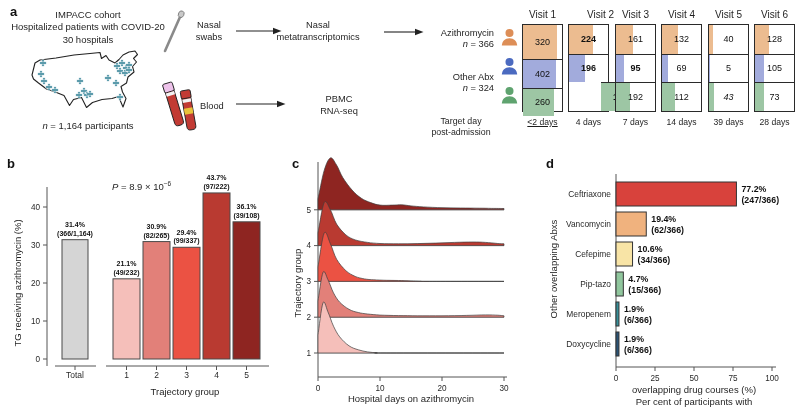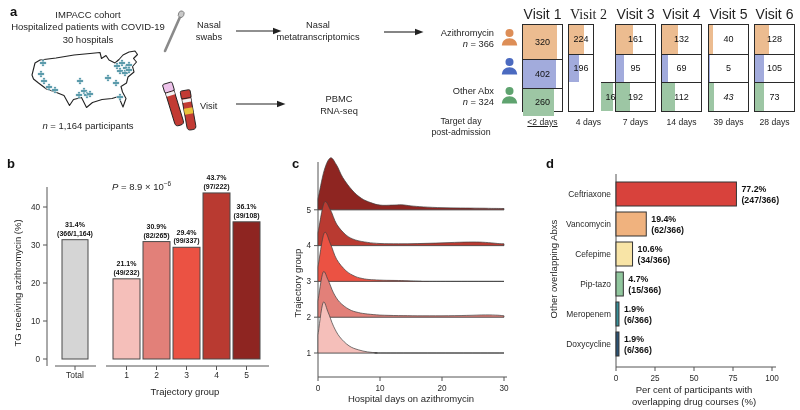--- a/index.html
+++ b/index.html
@@ -9,42 +9,42 @@
   .txt{position:absolute;color:#1f1f1f;line-height:1.3;}
   .ctr{text-align:center;}
   .panel-letter{position:absolute;font-weight:700;font-size:13px;color:#111;}
   .vlabel{position:absolute;white-space:nowrap;font-size:9.5px;color:#1f1f1f;
           transform:translate(-50%,-50%) rotate(-90deg);}
   .xlabel{position:absolute;font-size:9.5px;color:#1f1f1f;text-align:center;}
   .pv{position:absolute;font-size:9.5px;color:#1f1f1f;}
   .pv sup{font-size:6.5px;}
   
   #visit-table{position:absolute;left:522px;top:6px;width:273px;height:136px;}
-  .vt-head{position:absolute;top:2px;height:13px;line-height:13px;font-size:14px;text-align:center;}
+  .vt-head{position:absolute;top:2px;height:13px;line-height:13px;font-size:10px;text-align:center;}
   .vt-box{position:absolute;top:18px;height:88px;border:1px solid #2a2a2a;background:#fff;box-sizing:border-box;}
   .vt-cell{position:relative;width:100%;box-sizing:border-box;}
   .vt-cell + .vt-cell{border-top:1px solid #2a2a2a;}
   .vt-fill{position:absolute;left:0;top:0;bottom:0;}
   .vt-num{position:absolute;left:0;right:0;top:0;bottom:0;display:flex;align-items:center;justify-content:center;
           font-size:9px;color:#111;}
   .vt-day{position:absolute;top:110px;height:12px;line-height:12px;font-size:8.6px;text-align:center;white-space:nowrap;}
   .rowlab{position:absolute;left:418px;width:76px;text-align:right;font-size:9.3px;line-height:11px;color:#1f1f1f;}
   .person{position:absolute;left:499px;width:21px;height:21px;}
 </style>
 </head>
 <body>
 
 <div id="fig">
 
   <div class="abs" id="panel-a" style="left:0;top:0;width:800px;height:150px;">
     <span class="panel-letter" style="left:10px;top:4px;">a</span>
 
     <div class="txt ctr" style="left:2px;top:9px;width:172px;font-size:9.5px;">
       <div>IMPACC cohort</div>
-      <div>Hospitalized patients with COVID-19</div>
+      <div>Hospitalized patients with COVID-20</div>
       <div>30 hospitals</div>
     </div>
 
     <svg id="usmap" class="abs" style="left:30px;top:50px;" width="112" height="66" viewBox="0 0 112 66">
       <path d="M2,25 L5,13 L10,10 L26,8 L44,5 L60,3.5 L70,2.5 L71.5,8.5 L76,5.5 L79,10 L85,13 L89,9.5 L93,5 L99,2 L105,1 L107.5,4.5 L103.5,8.5 L106.5,12 L102.5,16.5 L104,22 L98,27 L96.5,33 L91,36.5 L92.5,42 L96,48.5 L93,57 L88.5,46.5 L82,48.5 L72,49.5 L62.5,52.5 L56.5,57.5 L51.5,47.5 L43.5,49.5 L39.5,55.5 L34,45.5 L26.5,42.5 L16.5,39 L8.5,33 L3.5,29 Z" fill="#fff" stroke="#222" stroke-width="1.1" stroke-linejoin="round"></path>
       <g id="map-markers">
           <g transform="translate(13,13)">
             <rect x="-1.15" y="-3.2" width="2.3" height="6.4" fill="#4E93A5" stroke="#fff" stroke-width="0.45"></rect>
             <rect x="-3.2" y="-1.15" width="6.4" height="2.3" fill="#4E93A5" stroke="#fff" stroke-width="0.45"></rect>
           </g>
@@ -161,37 +161,37 @@
         <rect x="8.7" y="12.6" width="8.6" height="3.4" fill="#f2f2f2"></rect>
       </g>
       <g transform="rotate(-10 27 34)">
         <rect x="22.5" y="13" width="9" height="38" rx="3.5" fill="#C23B34" stroke="#222" stroke-width="0.9"></rect>
         <rect x="22" y="11" width="10" height="8" rx="1.5" fill="#C23B34" stroke="#222" stroke-width="0.9"></rect>
         <rect x="22.7" y="19.8" width="8.6" height="3.2" fill="#f2f2f2"></rect>
         <rect x="22.7" y="29" width="8.6" height="6" fill="#E8C23A"></rect>
       </g>
     </svg>
 
-    <div class="txt" style="left:200px;top:100px;width:34px;font-size:9.3px;">Visit</div>
+    <div class="txt" style="left:200px;top:100px;width:34px;font-size:9.3px;">Blood</div>
 
     <svg class="abs" style="left:236px;top:100px;" width="50" height="8" viewBox="0 0 50 8">
       <line x1="0" y1="4" x2="42" y2="4" stroke="#222" stroke-width="1.1"></line>
         <polygon points="41,0.8 49.5,4 41,7.2" fill="#222"></polygon>
     </svg>
 
     <div class="txt ctr" style="left:300px;top:93px;width:78px;font-size:9.3px;">
       <div>PBMC</div>
       <div>RNA-seq</div>
     </div>
 
     <div class="rowlab" style="top:28px;">
       <div>Azithromycin</div>
       <div class="nlab"><i>n</i> = 366</div>
     </div>
-    <div class="rowlab" style="top:86px;">
+    <div class="rowlab" style="top:72px;">
       <div>Other Abx</div>
       <div class="nlab"><i>n</i> = 324</div>
     </div>
     <svg class="person person-icon" style="top: 27px; color: rgb(221, 142, 87);" viewBox="0 0 24 24">
       <circle cx="12" cy="6.8" r="4.6" fill="currentColor"></circle>
         <path d="M12,12.8 C6.8,12.8 3.6,16.2 3.2,21 L20.8,21 C20.4,16.2 17.2,12.8 12,12.8 Z" fill="currentColor"></path>
     </svg>
     <svg class="person person-icon" style="top: 56px; color: rgb(75, 106, 192);" viewBox="0 0 24 24">
       <circle cx="12" cy="6.8" r="4.6" fill="currentColor"></circle>
         <path d="M12,12.8 C6.8,12.8 3.6,16.2 3.2,21 L20.8,21 C20.4,16.2 17.2,12.8 12,12.8 Z" fill="currentColor"></path>
@@ -216,43 +216,43 @@
           <div class="vt-cell" style="height:28.666666666666668px;">
             <div class="vt-fill" style="width:84.8%;background:#A2ABDC;"></div>
             <div class="vt-num">402</div>
           </div>
           <div class="vt-cell" style="height:28.666666666666668px;">
             <div class="vt-fill" style="width:80.2%;background:#9DC6A4;"></div>
             <div class="vt-num">260</div>
           </div>
         </div>
         <div class="vt-day" style="left:-6px;width:53px;text-decoration:underline;">&lt;2 days</div>
-        <div class="vt-head" style="left:46px;width:41px;font-family:Liberation Serif, serif;">Visit 2</div>
-        <div class="vt-box" style="left:46px;width:26px;">
+        <div class="vt-head" style="left:58px;width:41px;">Visit 2</div>
+        <div class="vt-box" style="left:46px;width:41px;font-weight:bold;">
           <div class="vt-cell" style="height:28.666666666666668px;">
             <div class="vt-fill" style="width:61.2%;background:#ECBC90;"></div>
             <div class="vt-num">224</div>
           </div>
           <div class="vt-cell" style="height:28.666666666666668px;">
             <div class="vt-fill" style="width:41.4%;background:#A2ABDC;"></div>
             <div class="vt-num">196</div>
           </div>
           <div class="vt-cell" style="height:28.666666666666668px;margin-left:32px;">
             <div class="vt-fill" style="width:50.0%;background:#9DC6A4;"></div>
             <div class="vt-num">162</div>
           </div>
         </div>
         <div class="vt-day" style="left:40px;width:53px;">4 days</div>
         <div class="vt-head" style="left:93px;width:41px;">Visit 3</div>
         <div class="vt-box" style="left:93px;width:41px;">
           <div class="vt-cell" style="height:28.666666666666668px;">
             <div class="vt-fill" style="width:44.0%;background:#ECBC90;"></div>
             <div class="vt-num">161</div>
           </div>
-          <div class="vt-cell" style="height:28.666666666666668px;">
+          <div class="vt-cell" style="height:28.666666666666668px;font-weight:bold;">
             <div class="vt-fill" style="width:20.0%;background:#A2ABDC;"></div>
             <div class="vt-num">95</div>
           </div>
           <div class="vt-cell" style="height:28.666666666666668px;">
             <div class="vt-fill" style="width:36.1%;background:#9DC6A4;"></div>
             <div class="vt-num">192</div>
           </div>
         </div>
         <div class="vt-day" style="left:87px;width:53px;">7 days</div>
         <div class="vt-head" style="left:139px;width:41px;">Visit 4</div>
@@ -393,22 +393,22 @@
         <path d="M33,167.2 L33.0,151.1 C33.8,146.3 36.3,126.0 38.0,122.4 C39.6,118.9 41.2,126.2 42.9,129.6 C44.7,133.0 46.5,139.1 48.5,142.9 C50.5,146.6 52.1,149.4 54.7,152.2 C57.3,154.9 60.9,157.6 64.0,159.3 C67.1,161.1 70.2,161.8 73.3,162.5 C76.4,163.3 79.0,163.6 82.6,164.0 C86.2,164.4 89.8,164.8 95.0,165.1 C100.2,165.3 107.4,165.5 113.6,165.6 C119.8,165.7 125.0,165.7 132.2,165.8 C139.4,165.8 148.7,165.8 157.0,165.8 C165.3,165.7 174.6,165.6 181.8,165.4 C189.0,165.3 195.2,164.9 200.4,164.9 C205.6,164.8 209.7,165.1 212.8,165.2 C215.9,165.4 218.0,165.7 219.0,165.8 L219.0,167.2 Z" fill="#E28079" stroke="#3d3d3d" stroke-width="0.7" stroke-linejoin="round"></path>
         <line x1="33" y1="203" x2="219" y2="203" stroke="#8c8c8c" stroke-width="0.8"></line>
         <path d="M33,203 L33.0,185.1 C33.8,179.7 36.3,156.8 38.0,152.9 C39.6,149.0 41.2,158.0 42.9,161.8 C44.7,165.7 46.5,172.0 48.5,176.2 C50.5,180.3 52.1,183.6 54.7,186.9 C57.3,190.2 60.9,193.7 64.0,195.8 C67.1,198.0 70.2,198.8 73.3,199.8 C76.4,200.8 79.5,201.4 82.6,201.9 C85.7,202.4 88.8,202.6 91.9,202.8 C95.0,203.0 80.0,203.0 101.2,203.0 C122.4,203.0 199.4,203.0 219.0,203.0 L219.0,203 Z" fill="#F5BFBA" stroke="#3d3d3d" stroke-width="0.7" stroke-linejoin="round"></path>
       </svg>
   </div>
 
   <div class="abs" id="panel-d" style="left:540px;top:150px;width:260px;height:260px;">
     <span class="panel-letter" style="left:6px;top:6px;">d</span>
     <div class="vlabel" style="left:13px;top:119px;">Other overlapping Abxs</div>
     <div class="xlabel" style="left:74px;top:234px;width:160px;line-height:12px;">
+      <div>overlapping drug courses (%)</div>
       <div>Per cent of participants with</div>
-      <div>overlapping drug courses (%)</div>
     </div>
     <svg id="svg-d" width="260" height="260">
         <line x1="76" y1="24" x2="76" y2="217" stroke="#555" stroke-width="1"></line>
         <line x1="76" y1="217" x2="236" y2="217" stroke="#555" stroke-width="1"></line>
         <line x1="76" y1="217" x2="76" y2="221" stroke="#555" stroke-width="1"></line>
         <text x="76" y="231" text-anchor="middle" font-size="8.2" font-family="&quot;Liberation Sans&quot;, sans-serif" fill="#2a2a2a" font-weight="normal">0</text>
         <line x1="115" y1="217" x2="115" y2="221" stroke="#555" stroke-width="1"></line>
         <text x="115" y="231" text-anchor="middle" font-size="8.2" font-family="&quot;Liberation Sans&quot;, sans-serif" fill="#2a2a2a" font-weight="normal">25</text>
         <line x1="154" y1="217" x2="154" y2="221" stroke="#555" stroke-width="1"></line>
         <text x="154" y="231" text-anchor="middle" font-size="8.2" font-family="&quot;Liberation Sans&quot;, sans-serif" fill="#2a2a2a" font-weight="normal">50</text>

